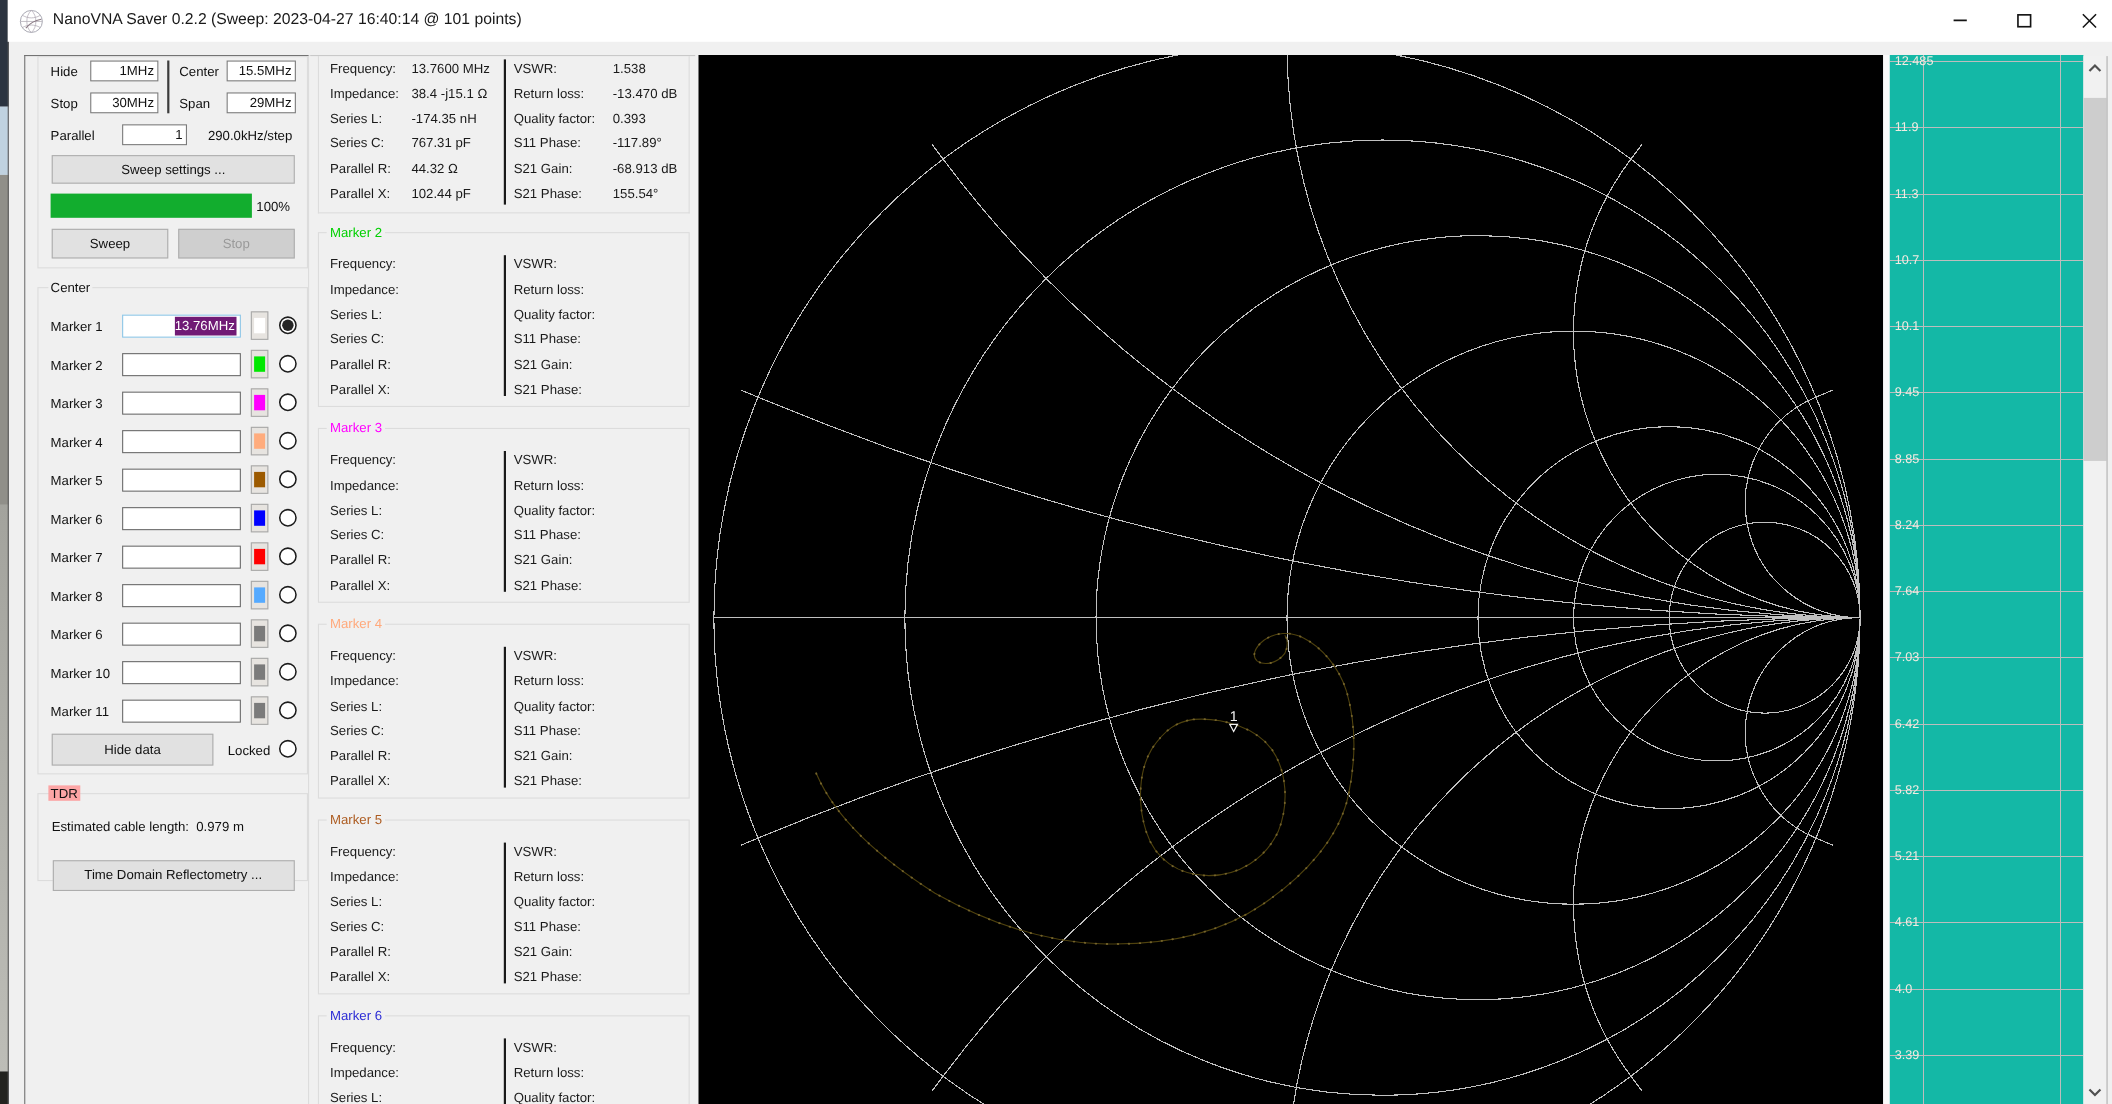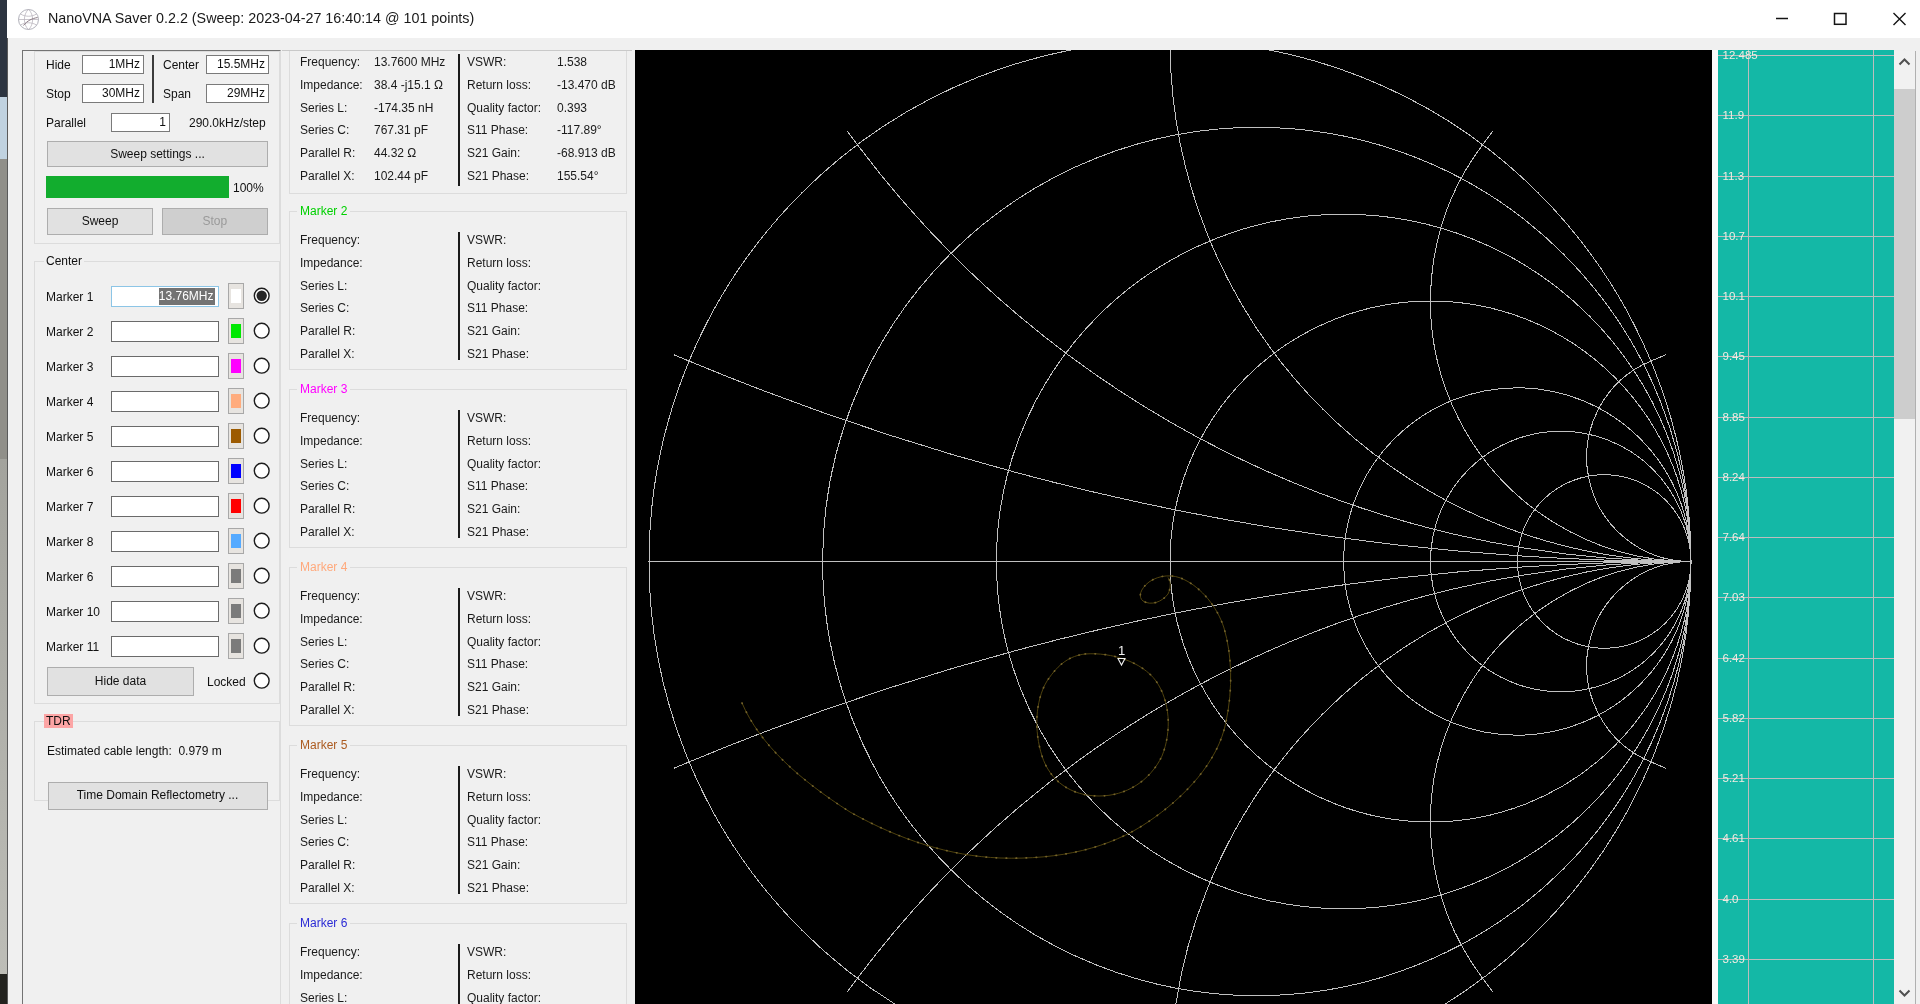--- a/index.html
+++ b/index.html
@@ -59,21 +59,21 @@
   <div class="abs" style="left:46px;top:175.5px;width:183px;height:22.5px;background:#12ad2e"></div>
   <div class="lbl" style="left:233px;top:181px">100%</div>
   <div class="abs btn" style="left:47px;top:207.5px;width:106px;height:27.5px;line-height:25px">Sweep</div>
   <div class="abs btn" style="left:162px;top:207.5px;width:105.5px;height:27.5px;line-height:25px;background:#cfcfcf;color:#9a9a9a">Stop</div>
 
   <div class="abs gbox" style="left:34px;top:261px;width:246px;height:442.5px"></div>
   <div class="lbl" style="left:44px;top:254px;background:#f0f0f0;padding:0 2px">Center</div>
   <div id="markers">
       <div class="lbl" style="left:46px;top:289.5px">Marker 1</div>
       <div class="abs" style="left:111px;top:285.5px;width:107.5px;height:21px;background:#fff;border:1px solid #8cc5e6"></div>
-      <div class="abs" style="left:158.5px;top:287.5px;width:56px;height:17px;background:#737373;color:#fff;text-align:right;line-height:17px;padding-right:1px">13.76MHz</div>
+      <div class="abs" style="left:158.5px;top:287.5px;width:56px;height:17px;background:#701a75;color:#fff;text-align:right;line-height:17px;padding-right:1px">13.76MHz</div>
       <div class="abs" style="left:227.5px;top:283.4px;width:16.8px;height:25.2px;background:#e7e4e0;border:1px solid #a8a8a8"></div>
       <div class="abs" style="left:230.8px;top:288.7px;width:10px;height:14.6px;background:#ffffff"></div>
       <svg class="abs" style="left:252.6px;top:287.3px" width="18" height="18">
         <circle cx="8.7" cy="8.7" r="7.4" fill="#fff" stroke="#1c1c1c" stroke-width="1.4"></circle>
         <circle cx="8.7" cy="8.7" r="5.2" fill="#262626"></circle>
       </svg>
       <div class="lbl" style="left:46px;top:324.5px">Marker 2</div>
       <div class="abs" style="left:111px;top:320.5px;width:107.5px;height:21px;background:#fff;border:1px solid #6a6a6a"></div>
       <div class="abs" style="left:227.5px;top:318.4px;width:16.8px;height:25.2px;background:#e7e4e0;border:1px solid #a8a8a8"></div>
       <div class="abs" style="left:230.8px;top:323.7px;width:10px;height:14.6px;background:#00e800"></div>

